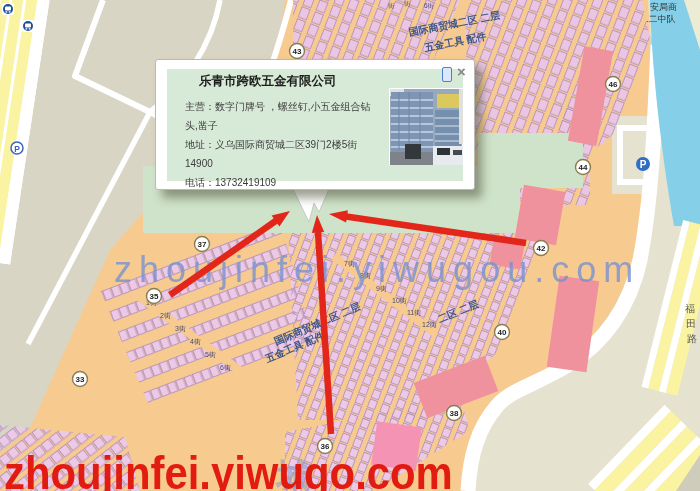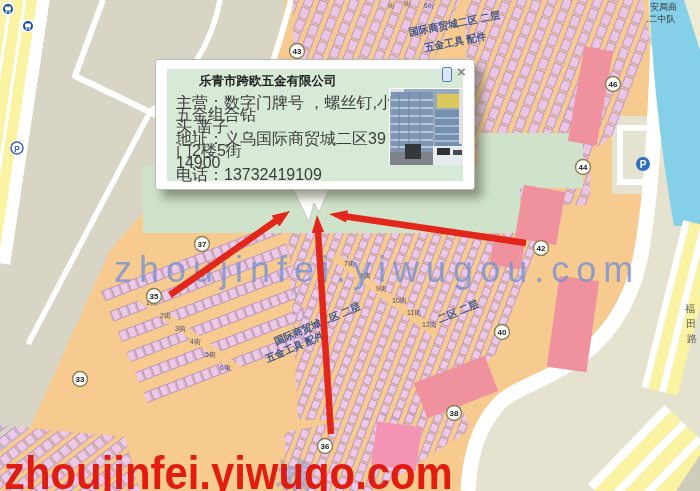--- a/index.html
+++ b/index.html
@@ -1,20 +1,20 @@
 <!DOCTYPE html>
 <html><head><meta charset="utf-8">
 <style>
 html,body{margin:0;padding:0;}
 body{width:700px;height:491px;overflow:hidden;position:relative;font-family:"Liberation Sans",sans-serif;background:#d8d5c5;}
 #map{position:absolute;left:0;top:0;}
 .popup{position:absolute;left:155px;top:59px;width:318px;height:129px;background:#ffffff;border:1px solid #b9b9b9;border-radius:3px;box-shadow:7px 8px 10px rgba(80,85,60,0.55);}
 .panel{position:absolute;left:11px;top:9px;right:11px;bottom:8px;background:#d7e9d7;}
 .ptitle{position:absolute;left:7px;top:4px;font-size:12.5px;font-weight:bold;color:#1d1d1d;margin-left:25px;}
-.pbody{position:absolute;left:9px;top:28px;width:222px;font-size:16px;line-height:12px;color:#3c3c3c;}
+.pbody{position:absolute;left:18px;top:28px;width:222px;font-size:10px;line-height:19px;color:#3c3c3c;}
 .photo{position:absolute;left:222px;top:19px;width:74px;height:77px;}
 .phoneico{position:absolute;left:275px;top:-2px;width:8px;height:13px;border:1.6px solid #4a7fd4;border-radius:2px;background:#dce8fa;}
 .closex{position:absolute;left:290px;top:-6px;font-size:15px;font-weight:bold;color:#888;}
 .redwm{position:absolute;left:4px;top:446px;font-size:46px;font-weight:bold;letter-spacing:0px;color:#e11309;opacity:0.95;white-space:nowrap;transform:scale(0.91,1);transform-origin:left top;}
 </style></head>
 <body>
 
 <svg id="map" width="700" height="491" viewBox="0 0 700 491">
 <defs>
 <pattern id="patC" width="13.2" height="10.4" patternUnits="userSpaceOnUse" patternTransform="rotate(21)">

